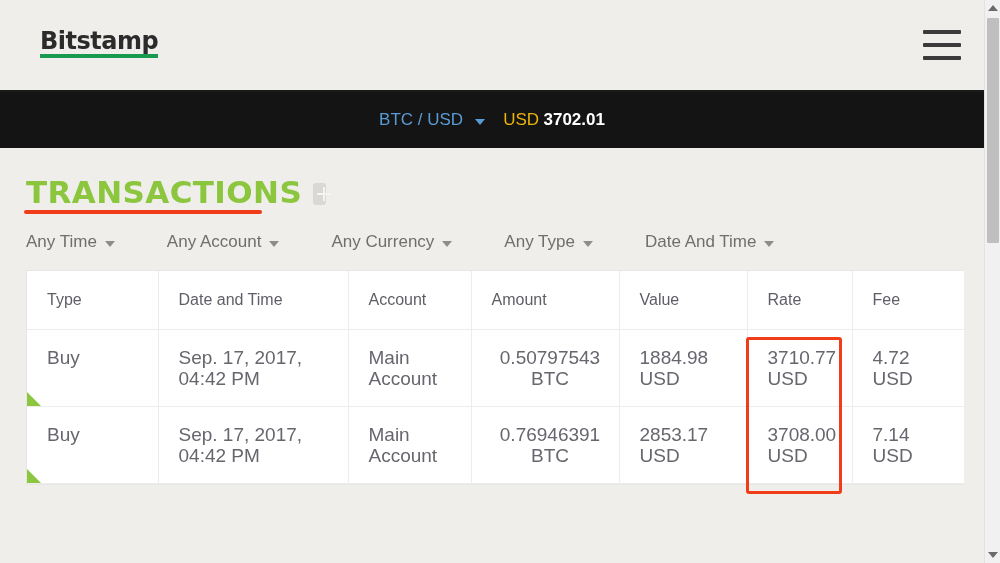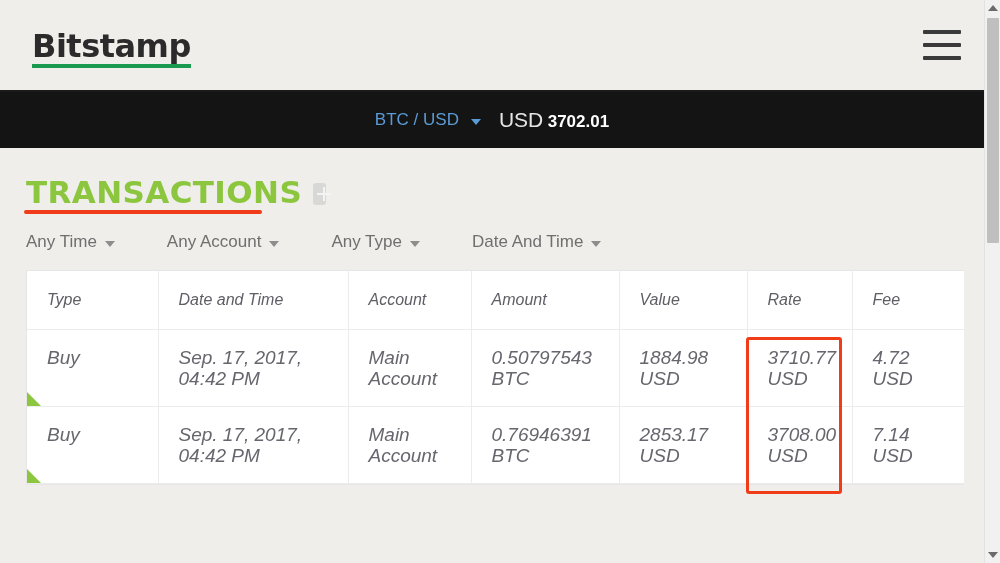--- a/index.html
+++ b/index.html
@@ -19,22 +19,22 @@
   
   .header {
     position: relative;
     height: 92px;
     width: 984px;
     background: #efeeea;
     border-bottom: 2px solid #1a1a1a;
   }
   .logo {
     position: absolute;
-    left: 32px; top: 27px;
-    font-size: 32px;
+    left: 40px; top: 27px;
+    font-size: 24px;
     font-weight: bold;
     letter-spacing: -0.5px;
     color: #2b2b2b;
     font-family: "DejaVu Sans", sans-serif;
   }
   .logo .logo-underline {
     position: absolute;
     left: 0; bottom: -3px;
     width: 100%;
     height: 4px;
@@ -76,21 +76,21 @@
   }
   .ticker-pair .chev {
     display: inline-block;
     width: 0; height: 0;
     border-left: 5px solid transparent;
     border-right: 5px solid transparent;
     border-top: 6px solid #5b9bd5;
     position: relative;
     top: 2px;
   }
-  .ticker-cur { color: #e5e5e5; font-size: 21px; }
+  .ticker-cur { color: #eab308; font-size: 17px; }
   .ticker-price { color: #ffffff; font-size: 17px; font-weight: bold; }
 
   
   .content {
     position: relative;
     width: 984px;
     padding: 0 0 0 0;
     background: #efeeea;
   }
   .page-title-row {
@@ -163,21 +163,20 @@
     top: 2px;
   }
 
   
   .table-wrap {
     margin: 18px 0 0 26px;
     width: 937px;
     background: #701a75;
     border: 1px solid #e6e6e6;
     position: relative;
-    font-style: italic;
   }
   table.txtable {
     border-collapse: collapse;
     width: 100%;
     table-layout: fixed;
   }
   table.txtable th {
     text-align: left;
     font-size: 16px;
     font-weight: normal;
@@ -197,21 +196,21 @@
     vertical-align: top;
     background: #ffffff;
     line-height: 21px;
     position: relative;
   }
   table.txtable th:last-child,
   table.txtable td:last-child { border-right: none; }
   .col-type    { width: 131px; }
   .col-date    { width: 190px; }
   .col-account { width: 123px; }
-  .col-amount  { width: 148px; }
+  .col-amount  { width: 148px; text-align: center; }
   .col-value   { width: 128px; }
   .col-rate    { width: 105px; }
   .col-fee     { width: 112px; }
 
   .green-corner {
     position: absolute;
     left: 0; bottom: 0;
     width: 0; height: 0;
     border-left: 14px solid #8cc63e;
     border-top: 14px solid transparent;
@@ -291,20 +290,24 @@
       <div class="plus-badge"></div>
     </div>
 
     <div class="filters">
       <div class="filter">
         <span>Any Time</span>
         <span class="caret"></span>
       </div>
       <div class="filter">
         <span>Any Account</span>
+        <span class="caret"></span>
+      </div>
+      <div class="filter">
+        <span>Any Currency</span>
         <span class="caret"></span>
       </div>
       <div class="filter">
         <span>Any Type</span>
         <span class="caret"></span>
       </div>
       <div class="filter">
         <span>Date And Time</span>
         <span class="caret"></span>
       </div>

